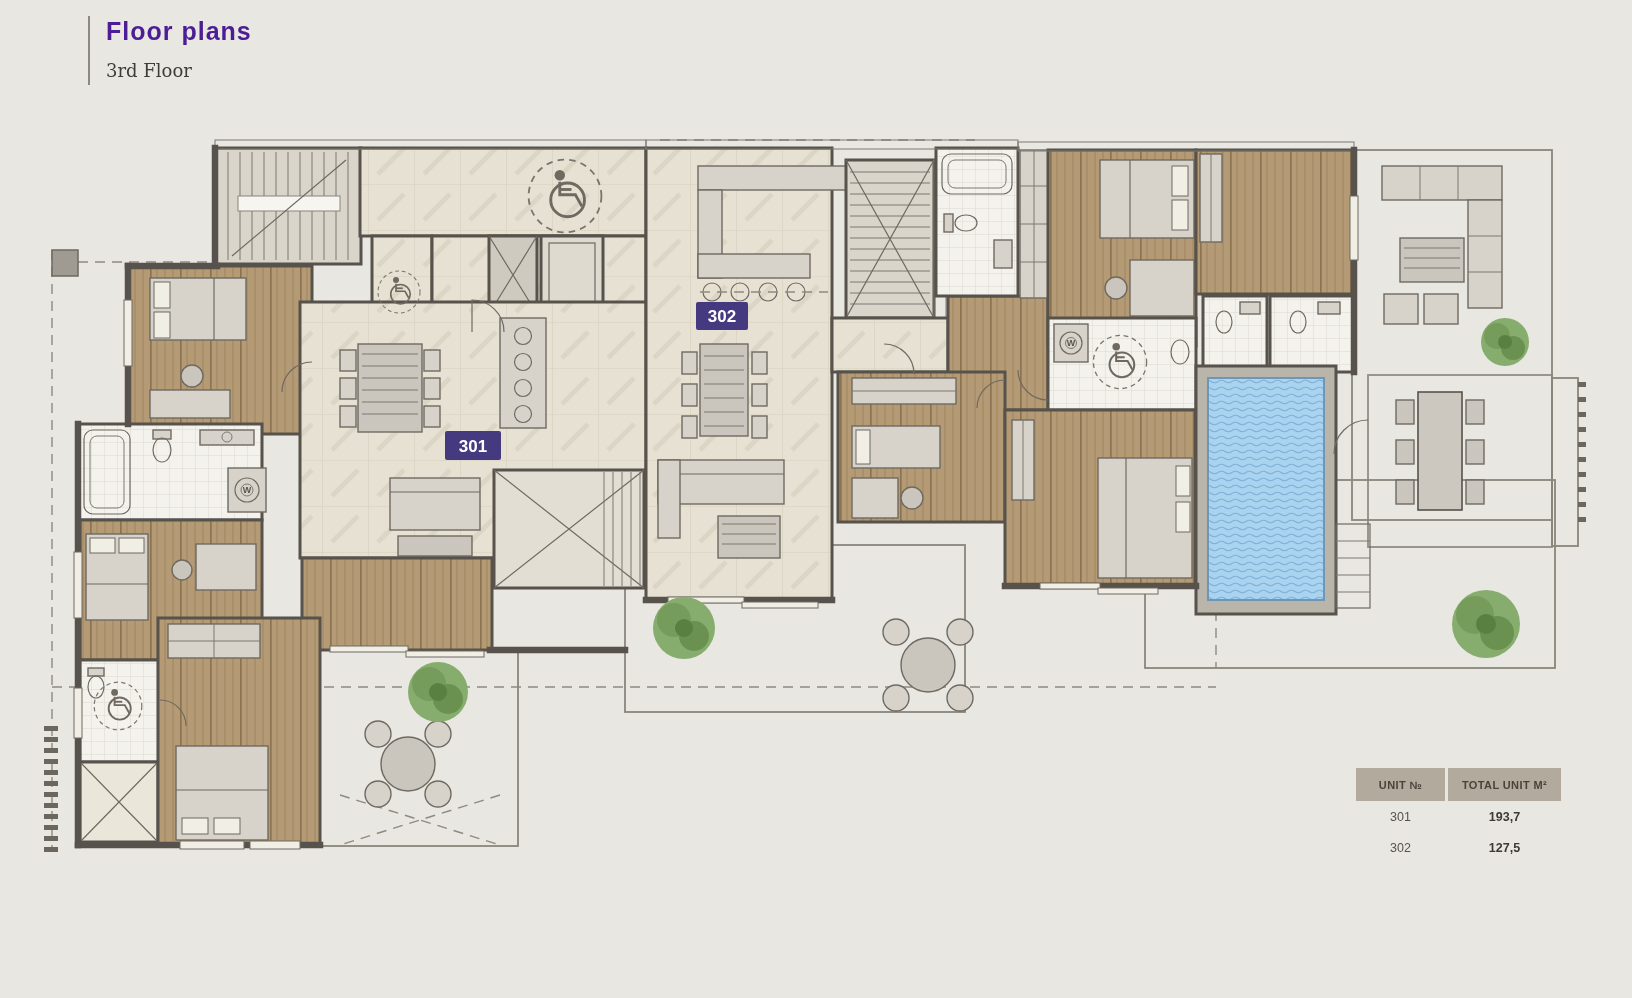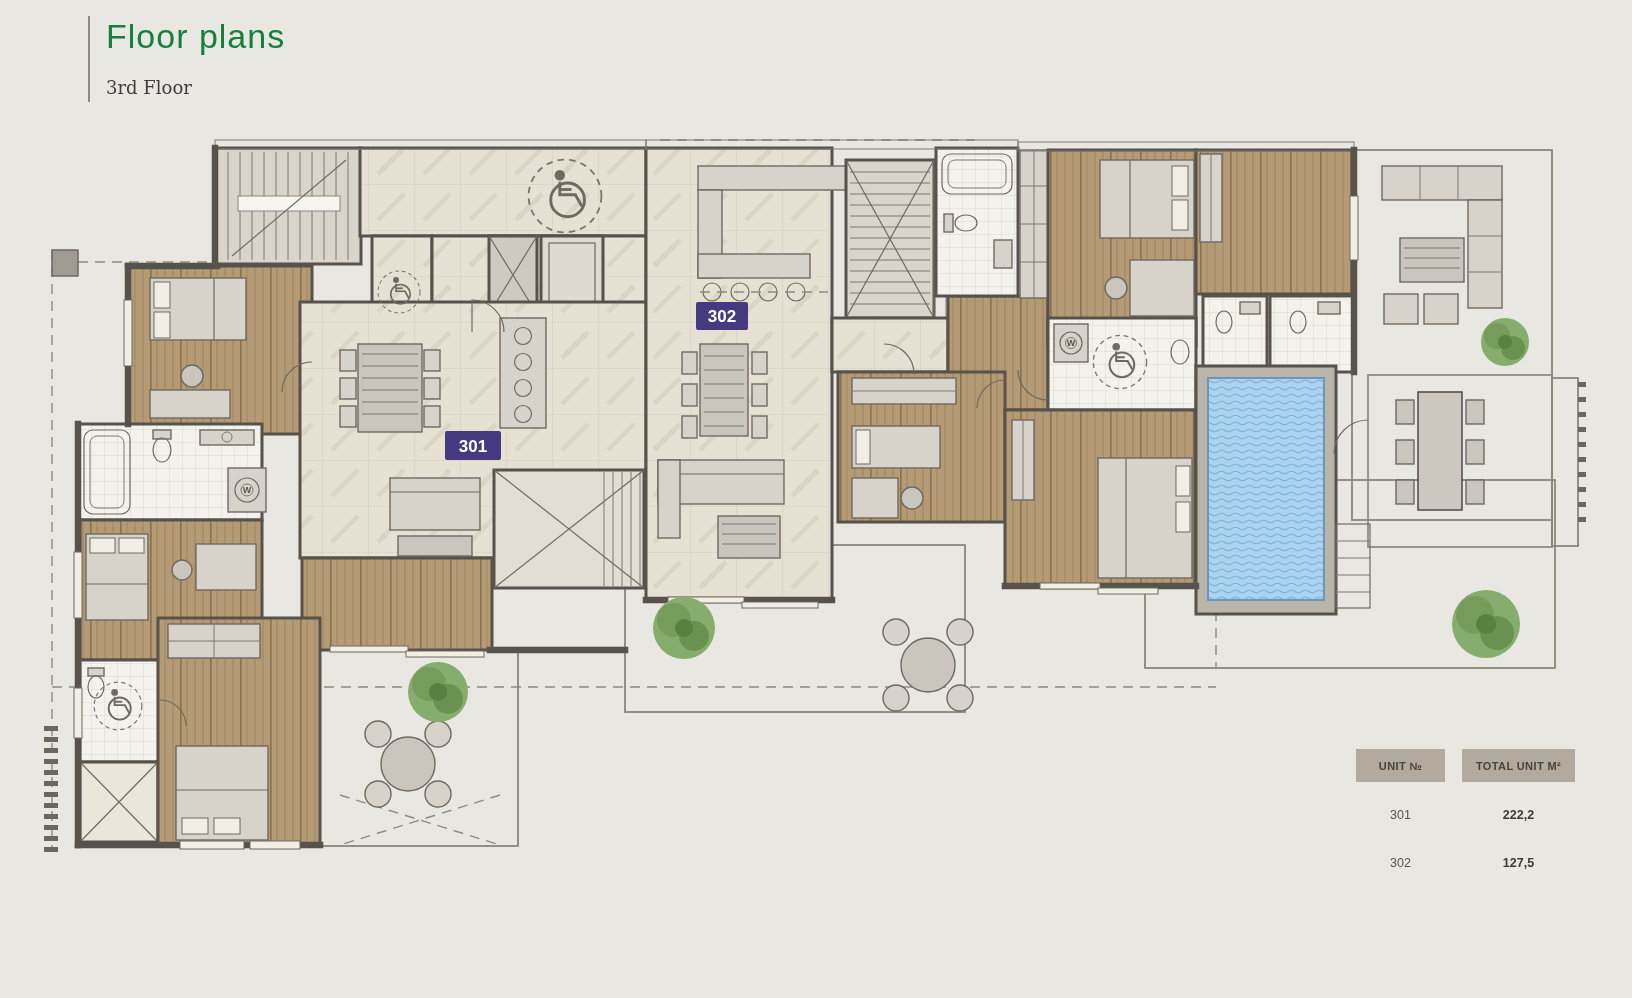--- a/index.html
+++ b/index.html
@@ -6,48 +6,48 @@
   body{
     width:1632px;height:998px;overflow:hidden;position:relative;
     background:#e9e7e2;font-family:"Liberation Sans",sans-serif;
   }
   
   .page-header{
     position:absolute;left:88px;top:16px;
     border-left:2px solid #8d8880;padding:2px 0 4px 16px;
   }
   .page-title{
-    font-size:34px;font-weight:normal;letter-spacing:1px;
-    color:#15803d;line-height:1.1;
+    font-size:25px;font-weight:bold;letter-spacing:1px;
+    color:#4c1d95;line-height:1.1;
   }
   .page-subtitle{
     font-family:"DejaVu Serif","Liberation Serif",serif;
-    font-size:18px;color:#3f3d3a;margin-top:22px;
+    font-size:18px;color:#3f3d3a;margin-top:14px;
   }
   
   #plan{position:absolute;left:0;top:0;}
   #plan .room{stroke:#57524b;stroke-width:3;}
   #plan .thick{stroke:#57524b;stroke-width:6.5;fill:none;stroke-linecap:square;}
   #plan .thin{stroke:#8a857c;stroke-width:1.8;fill:none;}
   #plan .fur{fill:#d7d3ca;stroke:#6f6a61;stroke-width:1.4;}
   #plan .fur2{fill:#cac6bd;stroke:#6f6a61;stroke-width:1.4;}
   #plan .lineF{stroke:#6f6a61;stroke-width:1.2;fill:none;}
   #plan .lineS{stroke:#7d7870;stroke-width:1;fill:none;}
   #plan .dash{stroke:#8e8a80;stroke-width:1.4;fill:none;stroke-dasharray:10 7;}
   #plan .xline{stroke:#6f6a61;stroke-width:1.2;fill:none;}
   #plan .win{fill:#f1eee6;stroke:#6f6a61;stroke-width:1;}
   #plan .wcg{stroke:#6f6a61;stroke-width:2.2;fill:none;}
   #plan .wcring{stroke:#7a756c;stroke-width:1.4;fill:none;stroke-dasharray:5 4;}
   #plan .badge{fill:#453a7f;}
   #plan .badge-text{fill:#ffffff;font:bold 17px "Liberation Sans",sans-serif;text-anchor:middle;}
   #plan .w-label{fill:#5a554c;font:bold 9px "Liberation Sans",sans-serif;text-anchor:middle;}
   
   .area-table{
-    position:absolute;left:1356px;top:749px;width:205px;
-    display:grid;grid-template-columns:89px 113px;grid-column-gap:3px;grid-row-gap:0;gap:17px;
+    position:absolute;left:1356px;top:768px;width:205px;
+    display:grid;grid-template-columns:89px 113px;grid-column-gap:3px;grid-row-gap:0;
   }
   .area-table .th{
     background:#b2aa9c;color:#49443a;font-weight:bold;font-size:11px;
     letter-spacing:.4px;height:33px;display:flex;align-items:center;justify-content:center;
   }
   .area-table .td{
     height:31px;display:flex;align-items:center;justify-content:center;
     font-size:12.5px;color:#57534b;
   }
   .area-table .td.bold{font-weight:bold;color:#3e3a33;}
@@ -489,16 +489,16 @@
   <g>
     <rect class="badge" x="696" y="302" width="52" height="28" rx="2"></rect>
     <text class="badge-text" x="722" y="322">302</text>
   </g>
 </svg>
 
 <div class="area-table">
   <div class="th">UNIT №</div>
   <div class="th">TOTAL UNIT M²</div>
   <div class="td">301</div>
-  <div class="td bold">222,2</div>
+  <div class="td bold">193,7</div>
   <div class="td">302</div>
   <div class="td bold">127,5</div>
 </div>
 
 </body></html>

